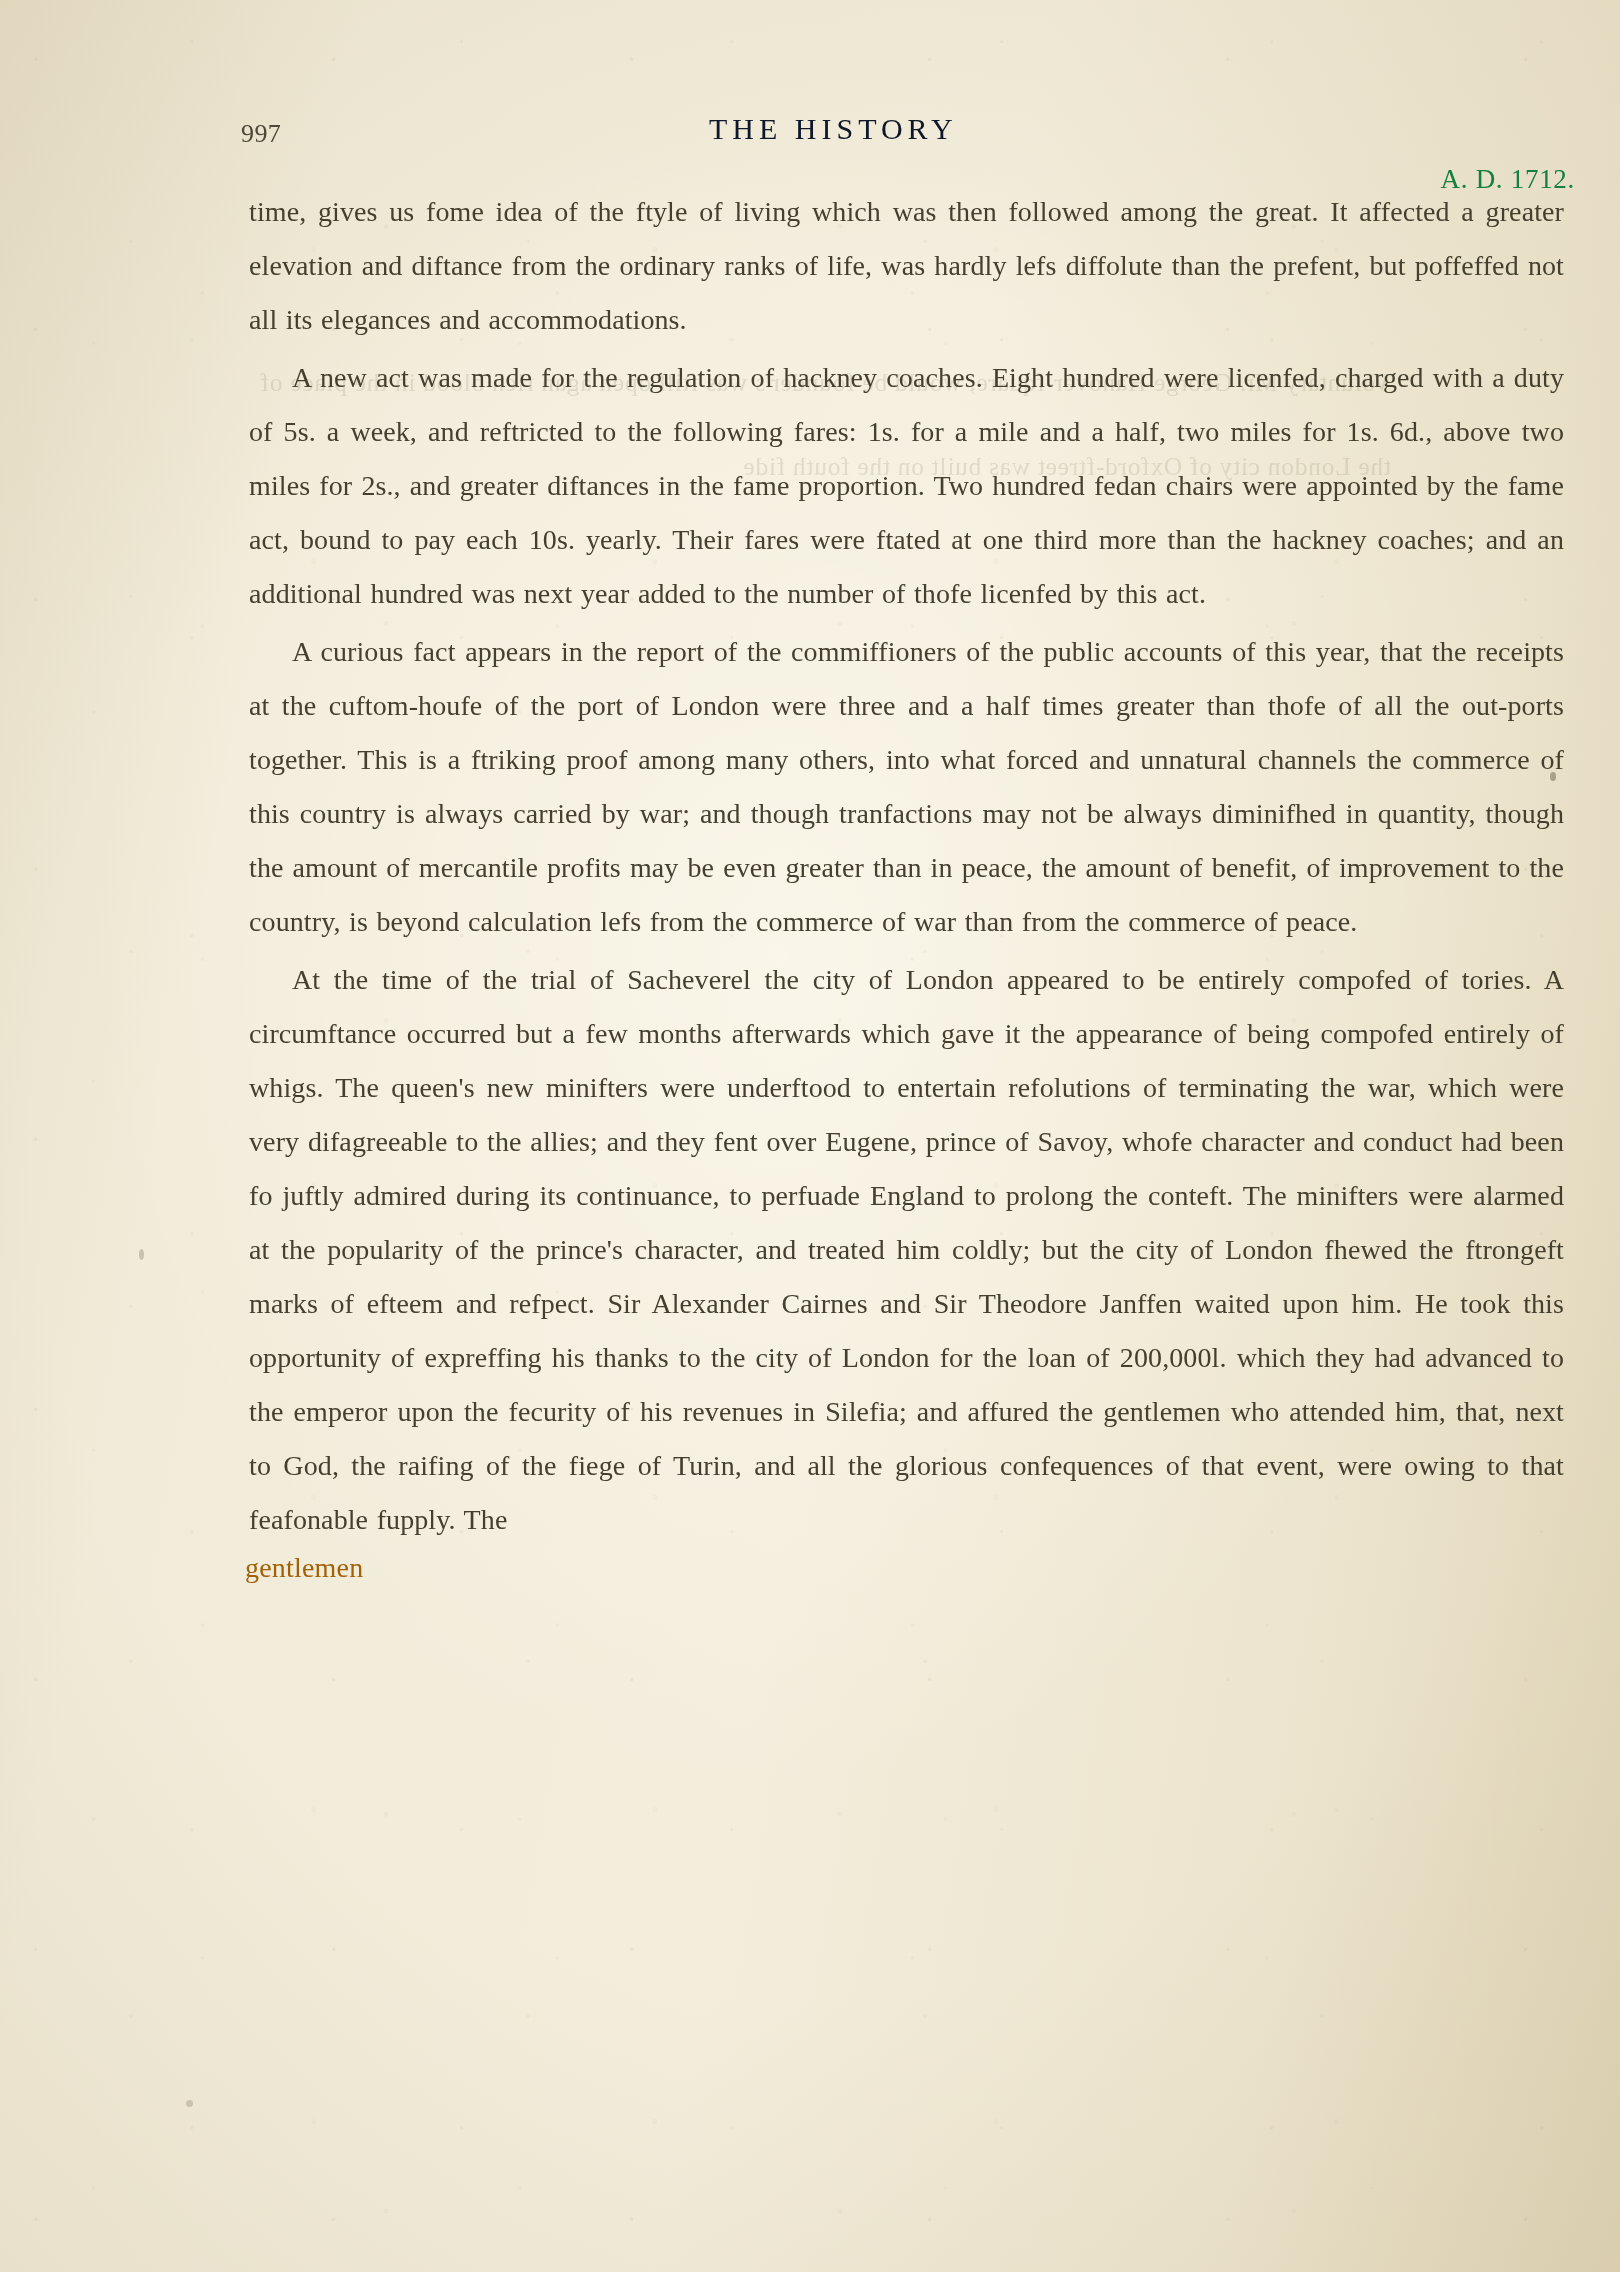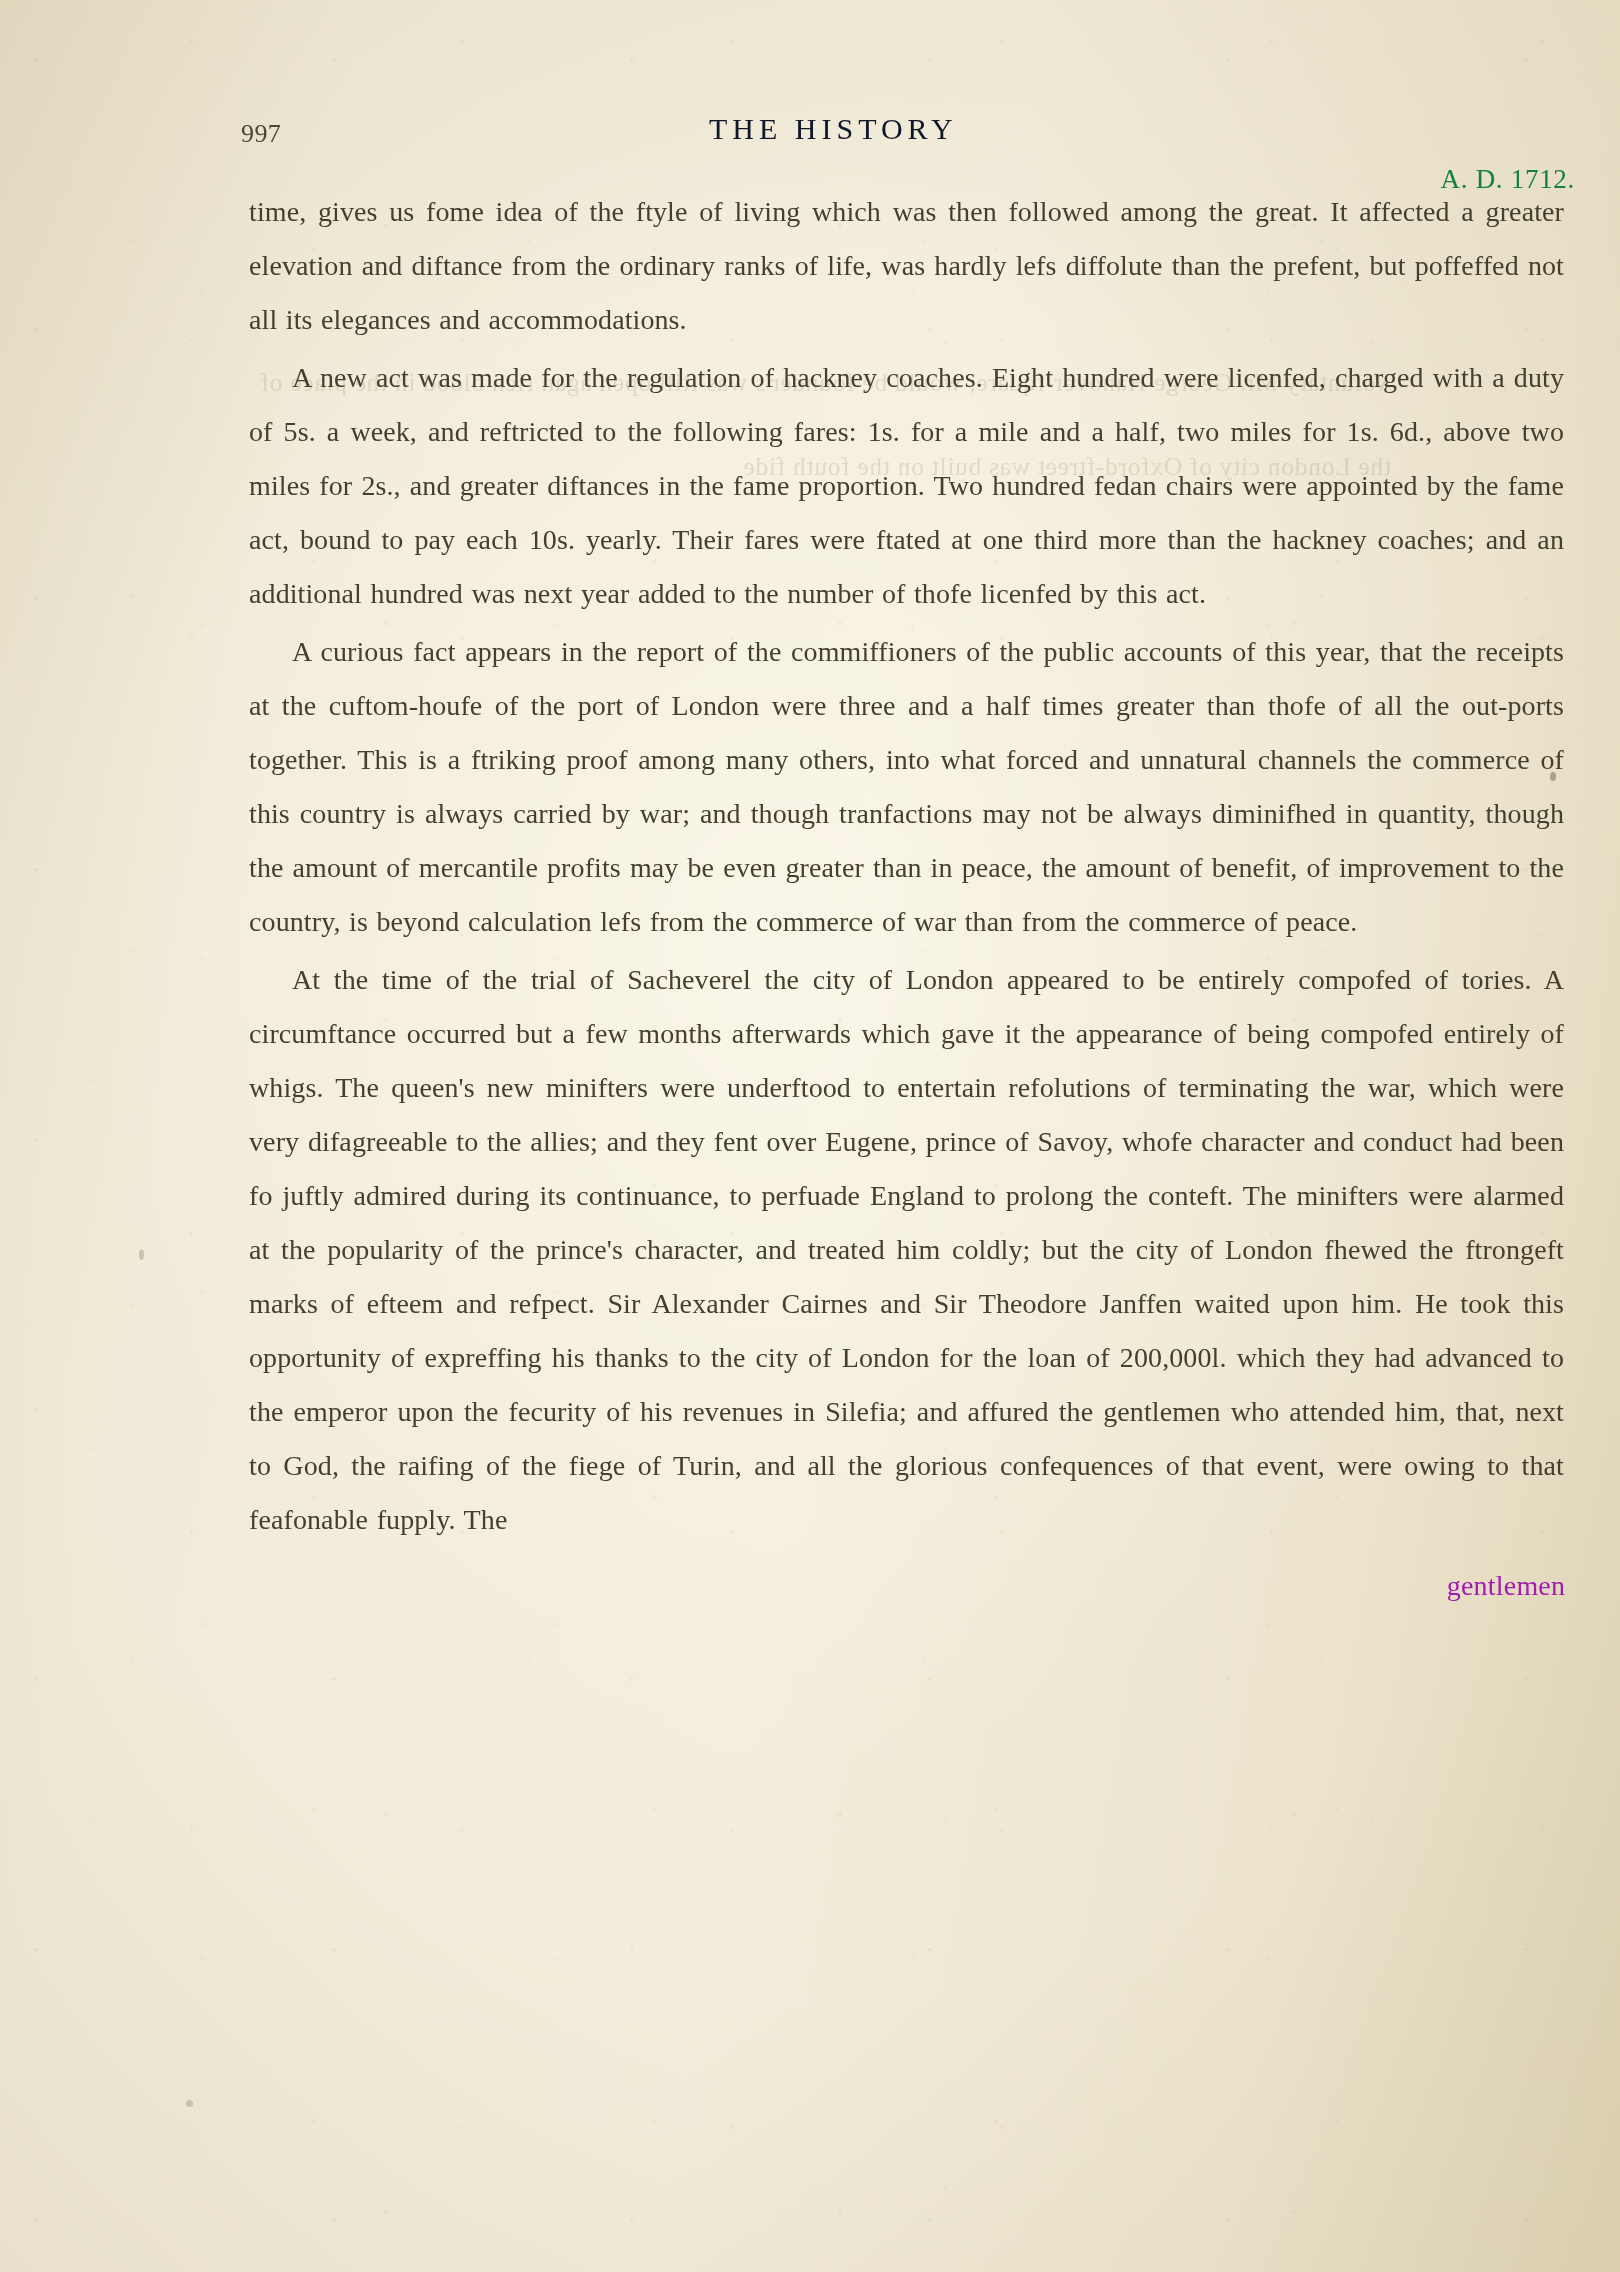--- a/index.html
+++ b/index.html
@@ -110,23 +110,23 @@
     font-size: 28px;
     line-height: 54px;
     text-align: justify;
     text-justify: inter-word;
     letter-spacing: 0.1px;
     text-indent: 43px;
     word-spacing: 1.4px;
   }
   .para.first { text-indent: 0; }
   .catchword {
-    margin-top: 23px;
-    text-align: right;
-    color: #a21caf;
+    margin-top: 5px;
+    text-align: left;
+    color: #a16207;
     font-size: 28px;
     letter-spacing: 0.2px;
     padding-right: 2.8px;
   }
 
   
   .smudge {
     position: absolute;
     z-index: 4;
     pointer-events: none;

